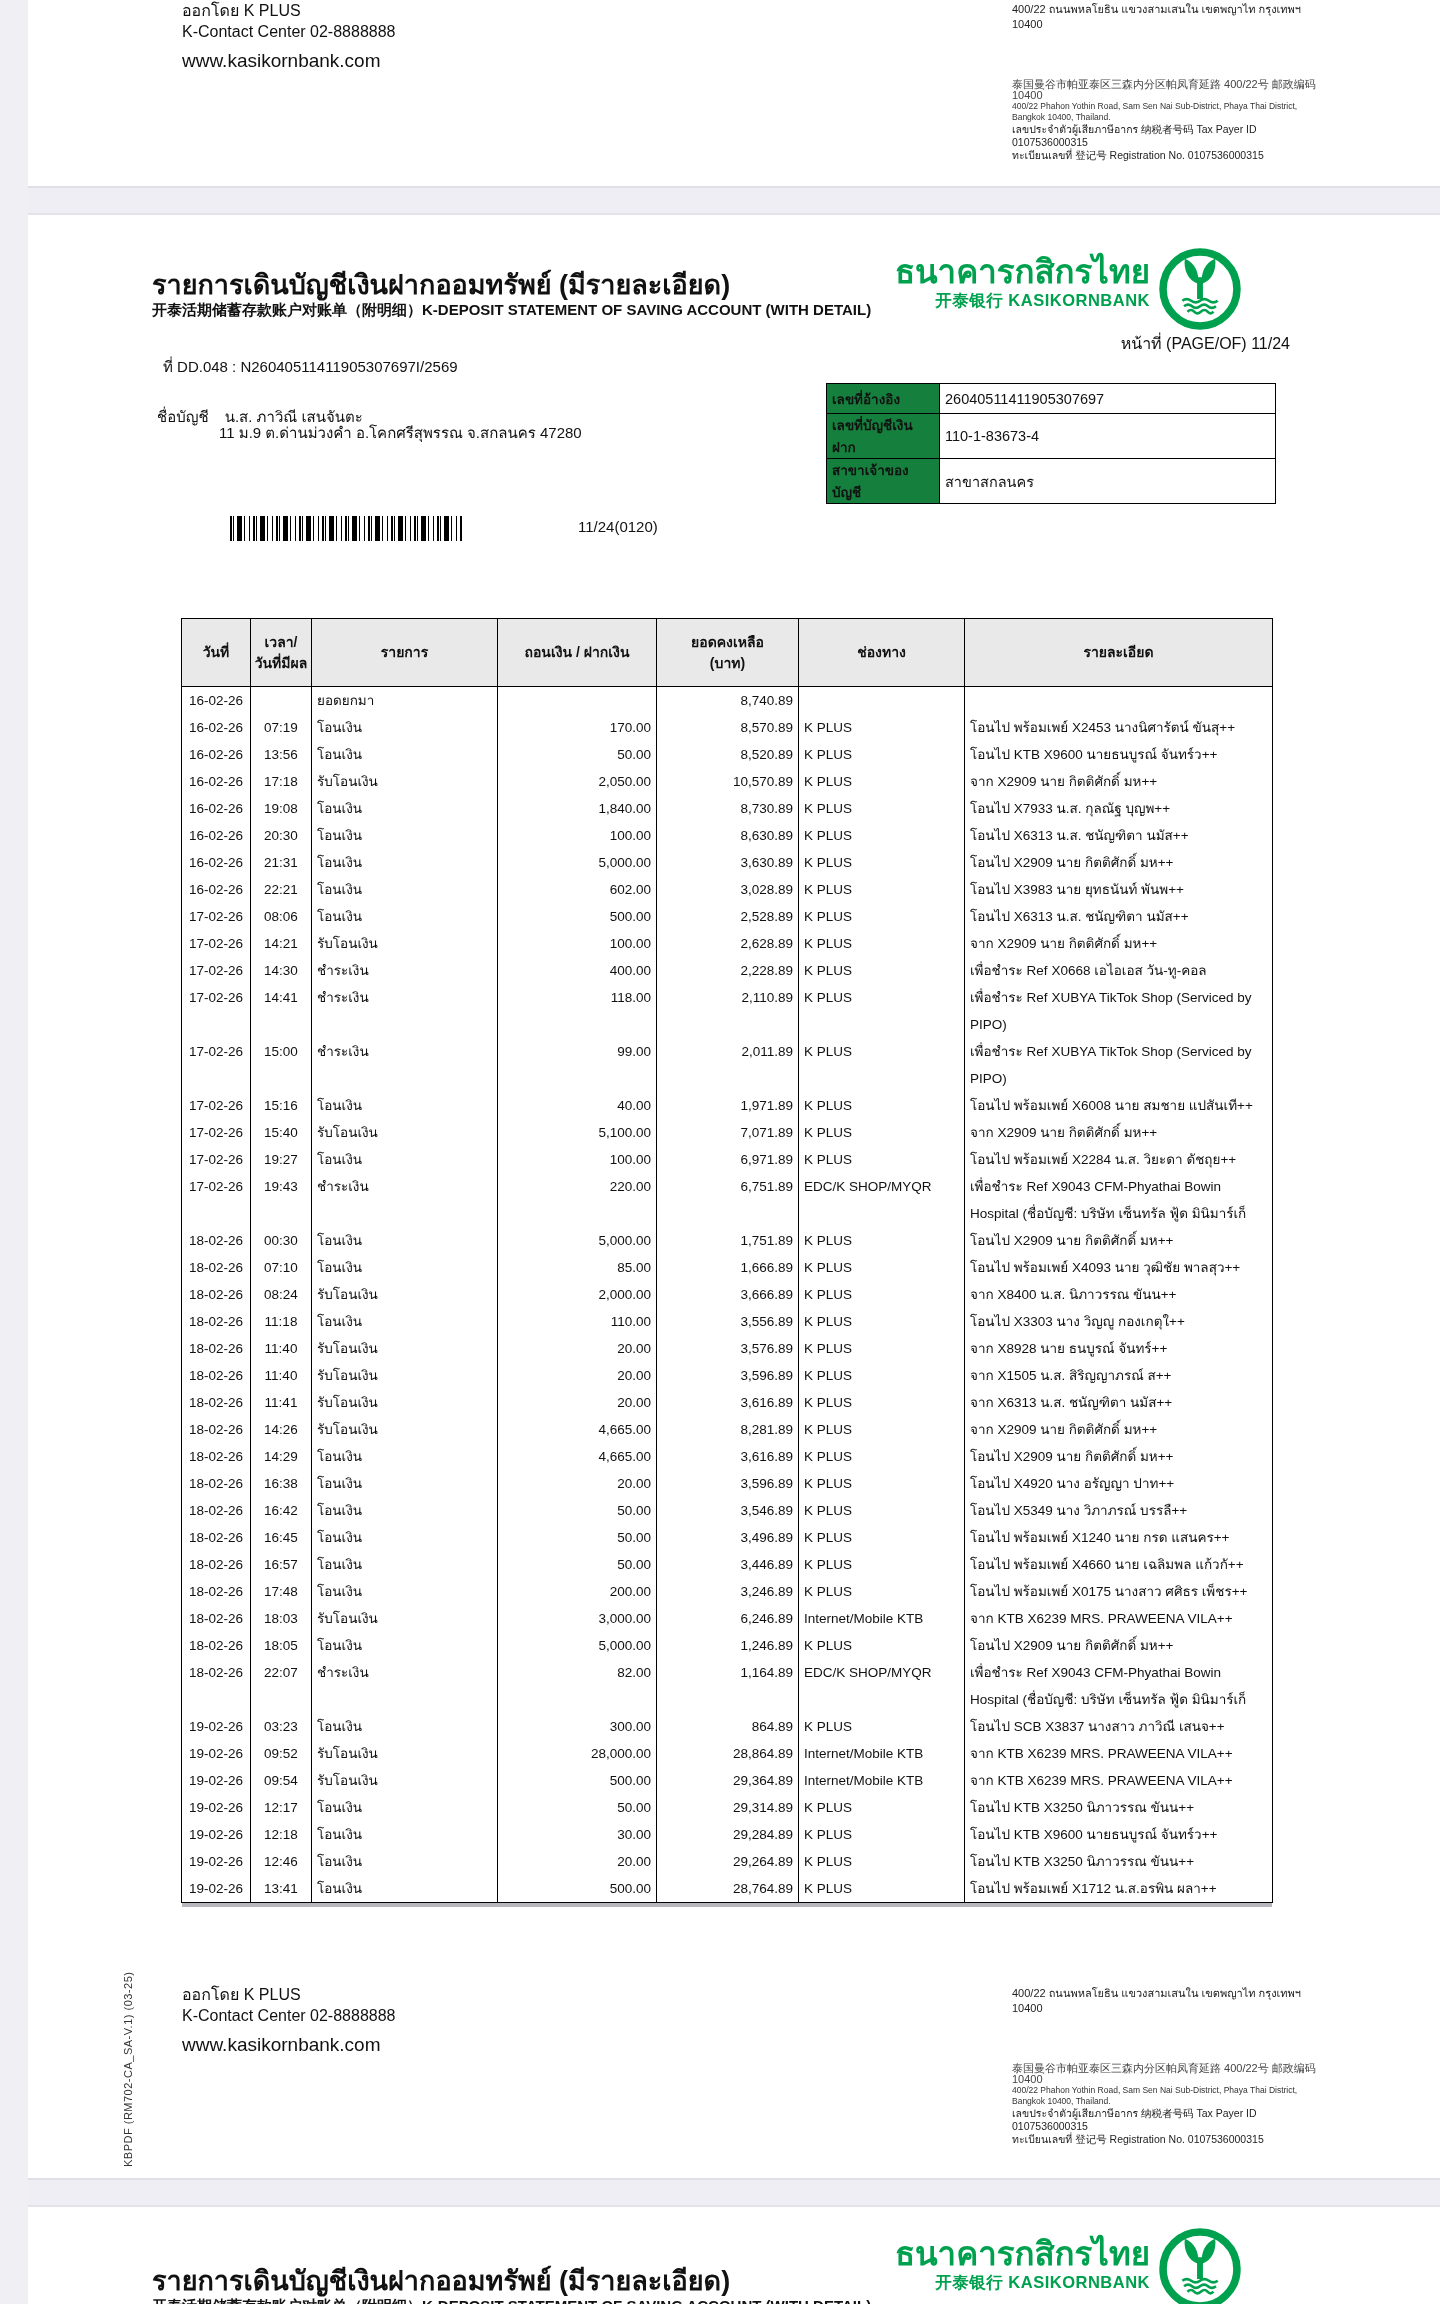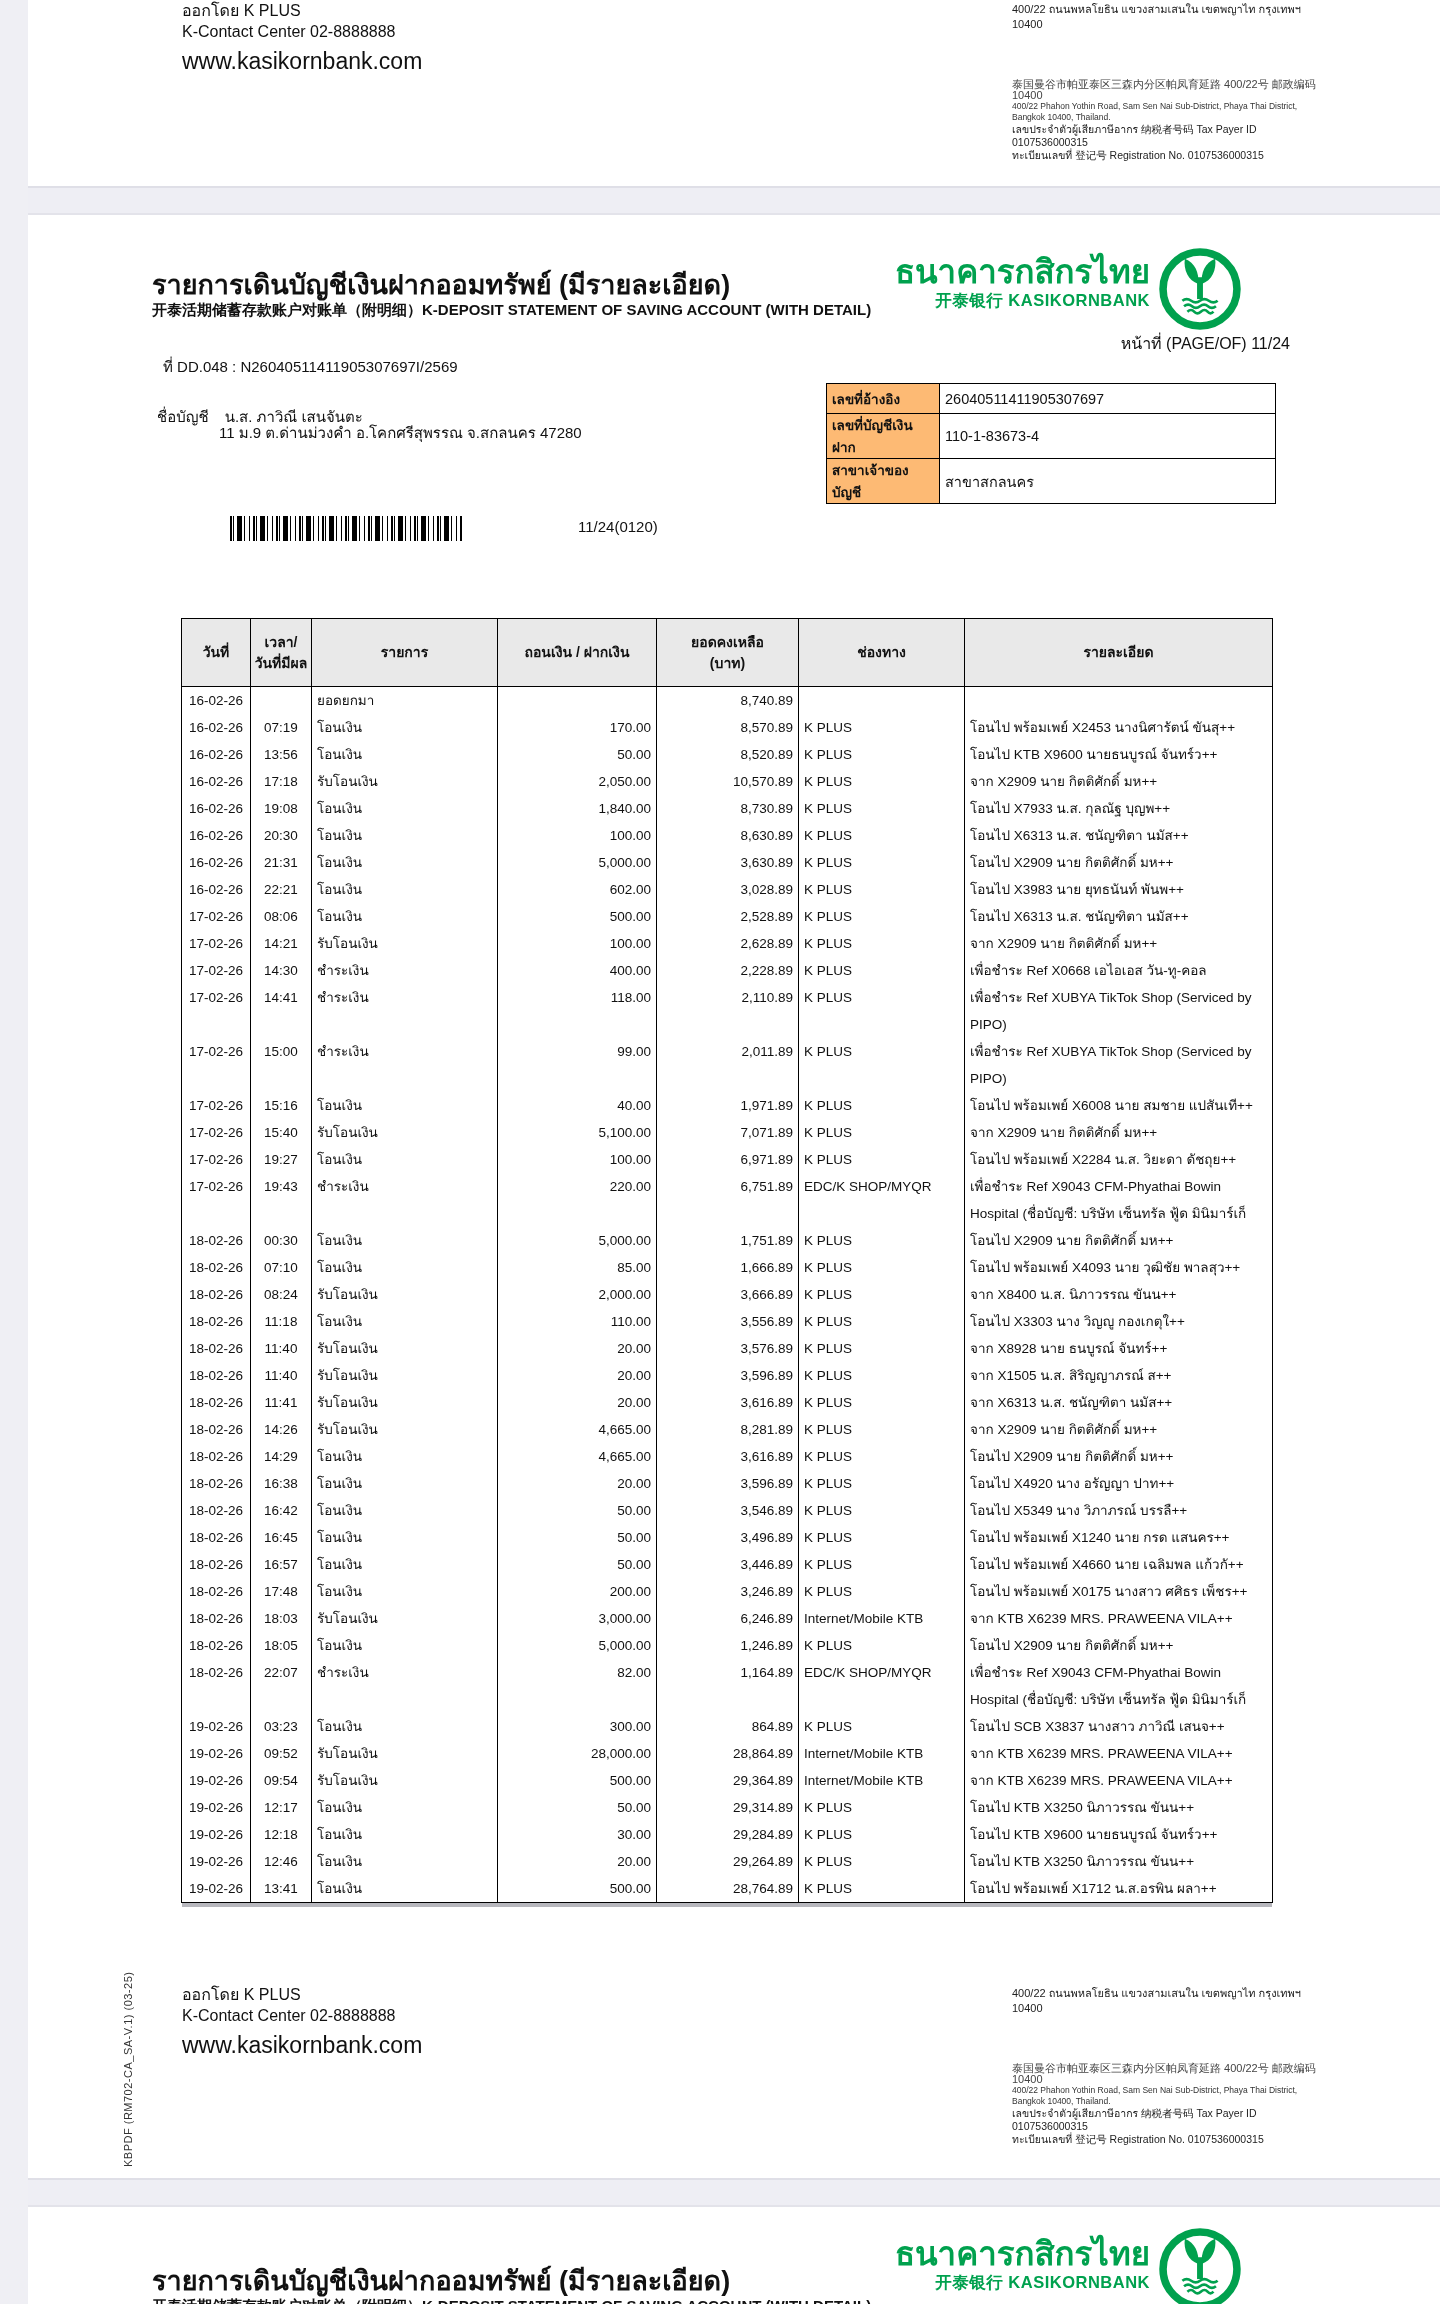--- a/index.html
+++ b/index.html
@@ -11,21 +11,21 @@
   .page-prev{top:0;height:186px;}
   .page-main{top:219px;height:1959px;}
   .page-next{top:2211px;height:93px;}
   .page-gap{position:absolute;left:28px;right:0;height:29px;background:#eeeef4;
             border-top:2px solid #dfdfe7;border-bottom:2px solid #e3e3ea;}
   .gap-1{top:186px;} .gap-2{top:2178px;}
 
   
   .issuer{position:absolute;left:154px;width:340px;}
   .issuer .i1,.issuer .i2{font-size:16px;line-height:21px;}
-  .issuer .i3{font-size:23px;line-height:24px;margin-top:7px;}
+  .issuer .i3{font-size:19px;line-height:24px;margin-top:7px;}
 
   
   .addr{position:absolute;left:984px;width:310px;color:#222;}
   .addr .l1{font-size:11px;line-height:15px;}
   .addr .l2{font-size:11px;line-height:11px;color:#444;margin-top:47px;}
   .addr .l3{font-size:8.5px;line-height:11px;color:#333;}
   .addr .l4,.addr .l5{font-size:10.5px;line-height:13px;}
 
   
   .doc-title{position:absolute;left:124px;font-size:27px;font-weight:bold;letter-spacing:0;}
@@ -36,21 +36,21 @@
   .logo-circle{position:absolute;width:84px;height:84px;}
   .page-label{position:absolute;right:150px;font-size:16px;}
   .doc-no{position:absolute;left:135px;font-size:15px;}
   .acct-line{position:absolute;left:129px;font-size:15px;}
   .acct-line .acct-name{margin-left:16px;}
   .acct-addr{position:absolute;left:191px;font-size:15px;}
 
   
   .ref-table{position:absolute;left:798px;top:164px;border-collapse:collapse;}
   .ref-table td{border:1px solid #000;height:30px;padding:0 5px;vertical-align:middle;}
-  .ref-label{width:113px;background:#fdba74;font-weight:bold;font-size:13.5px;}
+  .ref-label{width:113px;background:#15803d;font-weight:bold;font-size:13.5px;}
   .ref-value{width:336px;font-size:14.5px;}
 
   
   .barcode{position:absolute;left:202px;top:297px;width:232px;height:25px;
     background:repeating-linear-gradient(90deg,#000 0 2px,#fff 2px 3px,#000 3px 4px,#fff 4px 7px,#000 7px 12px,#fff 12px 14px,#000 14px 15px,#fff 15px 19px,#000 19px 20px,#fff 20px 23px);}
   .barcode-caption{position:absolute;left:550px;top:299px;font-size:15px;}
 
   
   .txn{position:absolute;left:153px;top:399px;width:1091px;border-collapse:collapse;
        table-layout:fixed;border:1px solid #000;box-shadow:0 5px 0 -1px #b7b7bd;}

